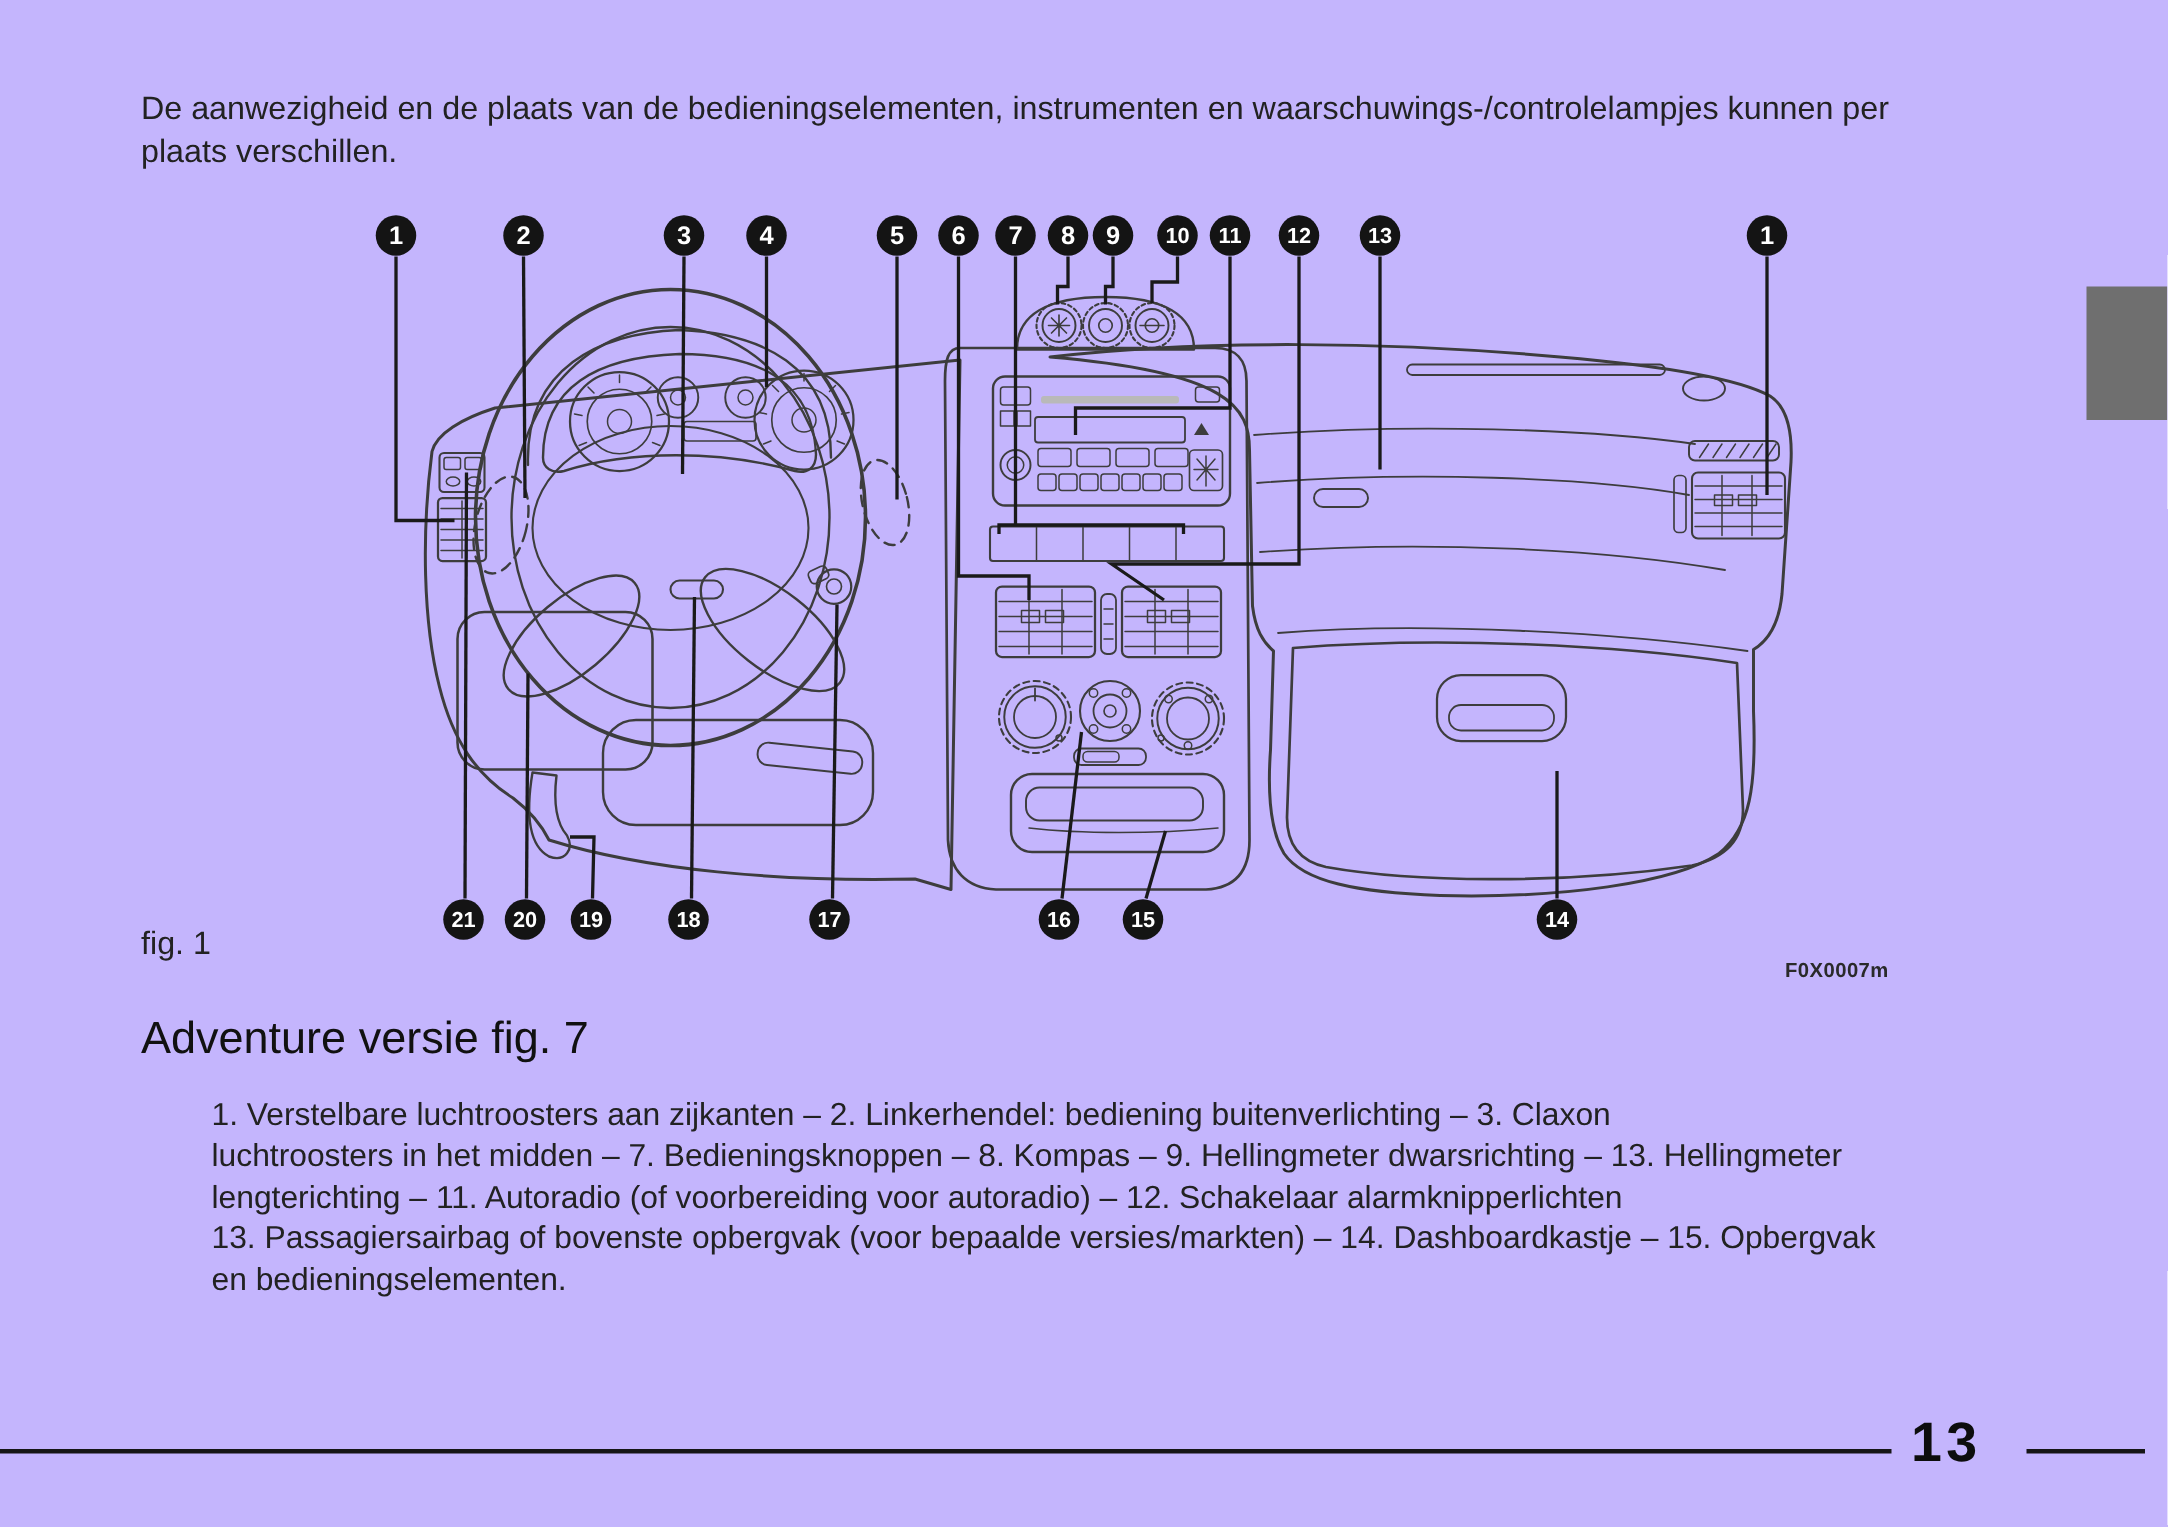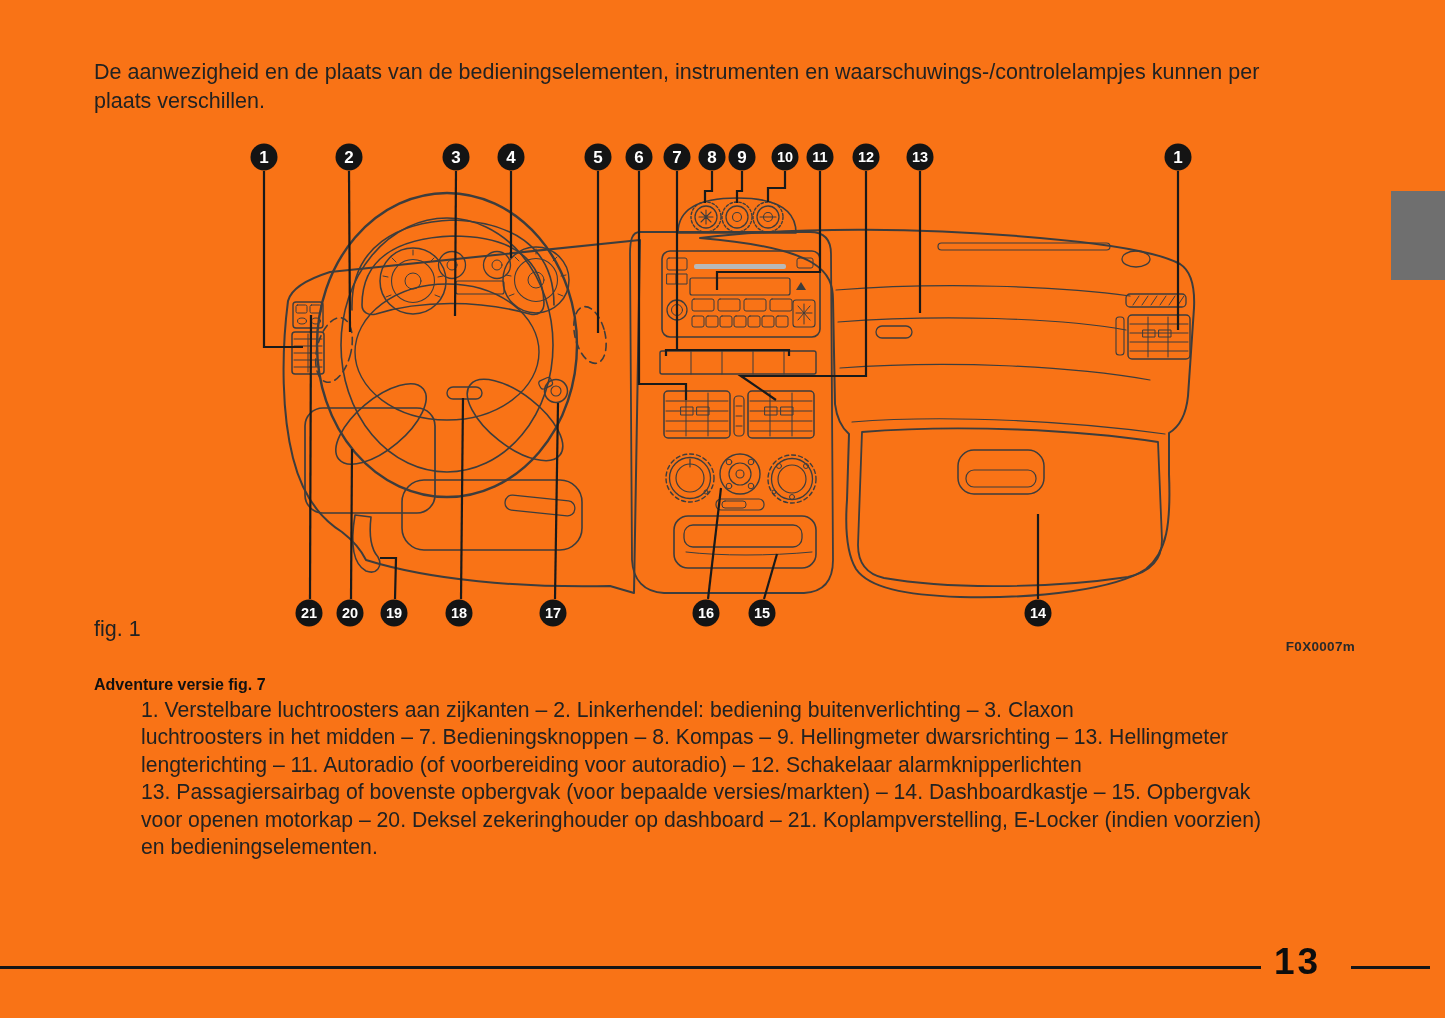--- a/index.html
+++ b/index.html
@@ -1,40 +1,40 @@
 <!DOCTYPE html>
 <html><head>
 <meta charset="utf-8">
 <style>
   html,body{margin:0;padding:0;background:#ffffff;}
   #page{
     position:relative;
     width:1445px;height:1018px;
-    background:#f97316;
+    background:#c4b5fd;
     font-family:"Liberation Sans", sans-serif;
     color:#1c1c1c;
     overflow:hidden;
   }
   .abs{position:absolute;}
   #intro{
     left:94px;top:58px;width:1280px;
     font-size:21.5px;line-height:29px;color:#222;
   }
   #fig-label{
     left:94px;top:617px;font-size:21.5px;color:#222;
   }
   #fig-code{
-    left:1190px;top:639px;width:165px;text-align:right;
+    left:1190px;top:639px;width:165px;
     font-size:13.5px;font-weight:bold;color:#2a2a2a;letter-spacing:.3px;
   }
   #legend{
     left:94px;top:676px;width:1300px;
   }
   #legend-heading{
-    font-size:16px;font-weight:bold;color:#111;margin-bottom:2px;
+    font-size:30px;font-weight:normal;color:#111;margin-bottom:20px;
   }
   .legend-line{
     font-size:21.2px;line-height:27.4px;color:#222;white-space:nowrap;margin-left:47px;
   }
   #side-tab{
     left:1391px;top:191px;width:54px;height:89px;background:#6f6f6f;
   }
   #footer-line-main{left:0;top:966px;width:1261px;height:3px;background:#161616;}
   #footer-line-short{left:1351px;top:966px;width:79px;height:3px;background:#161616;}
   #page-number{
@@ -371,21 +371,20 @@
   <div id="fig-code" class="abs">F0X0007m</div>
 
   <div id="side-tab" class="abs"></div>
 
   <div id="legend" class="abs">
     <div id="legend-heading">Adventure versie fig. 7</div>
     <div class="legend-line">1. Verstelbare luchtroosters aan zijkanten – 2. Linkerhendel: bediening buitenverlichting – 3. Claxon</div>
     <div class="legend-line">luchtroosters in het midden – 7. Bedieningsknoppen – 8. Kompas – 9. Hellingmeter dwarsrichting – 13. Hellingmeter</div>
     <div class="legend-line">lengterichting – 11. Autoradio (of voorbereiding voor autoradio) – 12. Schakelaar alarmknipperlichten</div>
     <div class="legend-line">13. Passagiersairbag of bovenste opbergvak (voor bepaalde versies/markten) – 14. Dashboardkastje – 15. Opbergvak</div>
-    <div class="legend-line">voor openen motorkap – 20. Deksel zekeringhouder op dashboard – 21. Koplampverstelling, E-Locker (indien voorzien)</div>
     <div class="legend-line">en bedieningselementen.</div>
   </div>
 
   <div id="footer-line-main" class="abs"></div>
   <div id="page-number" class="abs">13</div>
   <div id="footer-line-short" class="abs"></div>
 
 </div>
 
 </body></html>

